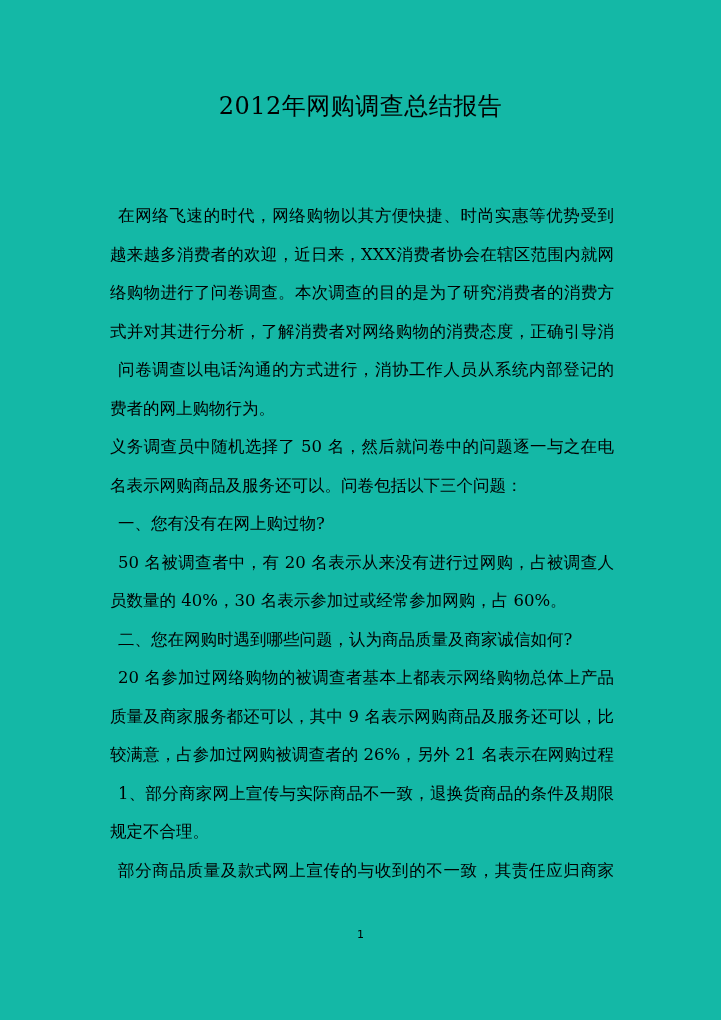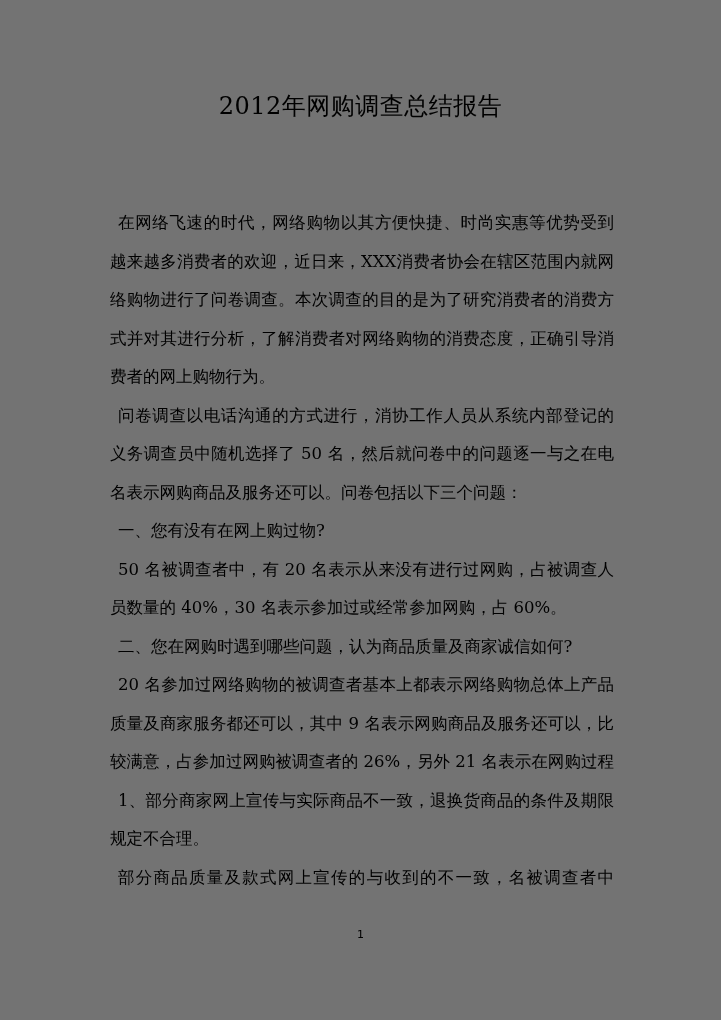--- a/index.html
+++ b/index.html
@@ -14,36 +14,36 @@
       overflow: hidden;
       font-family: "DejaVu Serif", "Liberation Serif", serif;
       color: #000000;
     }
     .page {
       position: absolute;
       left: 0;
       top: 0;
       width: 721px;
       height: 1020px;
-      background: #737373;
+      background: #14b8a6;
     }
     .title {
       position: absolute;
       left: 0;
       top: 88px;
       width: 721px;
       text-align: center;
       font-size: 24px;
       line-height: 36px;
       letter-spacing: 0.5px;
     }
     .body-text {
       position: absolute;
       left: 110px;
-      top: 204px;
+      top: 197px;
       width: 504px;
     }
     .line {
       height: 38.5px;
       line-height: 38.5px;
       font-size: 16.5px;
       white-space: nowrap;
       text-align: justify;
       text-align-last: justify;
     }
@@ -67,30 +67,30 @@
 <body>
 
 <div class="page">
   <div class="title">2012年网购调查总结报告</div>
 
   <div class="body-text">
     <div class="line indent">在网络飞速的时代，网络购物以其方便快捷、时尚实惠等优势受到</div>
     <div class="line">越来越多消费者的欢迎，近日来，XXX消费者协会在辖区范围内就网</div>
     <div class="line">络购物进行了问卷调查。本次调查的目的是为了研究消费者的消费方</div>
     <div class="line">式并对其进行分析，了解消费者对网络购物的消费态度，正确引导消</div>
+    <div class="line indent">问卷调查以电话沟通的方式进行，消协工作人员从系统内部登记的</div>
     <div class="line last">费者的网上购物行为。</div>
-    <div class="line indent">问卷调查以电话沟通的方式进行，消协工作人员从系统内部登记的</div>
     <div class="line">义务调查员中随机选择了 50 名，然后就问卷中的问题逐一与之在电</div>
     <div class="line last">名表示网购商品及服务还可以。问卷包括以下三个问题：</div>
     <div class="line indent last">一、您有没有在网上购过物?</div>
     <div class="line indent">50 名被调查者中，有 20 名表示从来没有进行过网购，占被调查人</div>
     <div class="line last">员数量的 40%，30 名表示参加过或经常参加网购，占 60%。</div>
     <div class="line indent last">二、您在网购时遇到哪些问题，认为商品质量及商家诚信如何?</div>
     <div class="line indent">20 名参加过网络购物的被调查者基本上都表示网络购物总体上产品</div>
     <div class="line">质量及商家服务都还可以，其中 9 名表示网购商品及服务还可以，比</div>
     <div class="line">较满意，占参加过网购被调查者的 26%，另外 21 名表示在网购过程</div>
     <div class="line indent">1、部分商家网上宣传与实际商品不一致，退换货商品的条件及期限</div>
     <div class="line last">规定不合理。</div>
-    <div class="line indent">部分商品质量及款式网上宣传的与收到的不一致，名被调查者中</div>
+    <div class="line indent">部分商品质量及款式网上宣传的与收到的不一致，其责任应归商家</div>
   </div>
 
   <div class="page-number">1</div>
 </div>
 
 </body></html>

